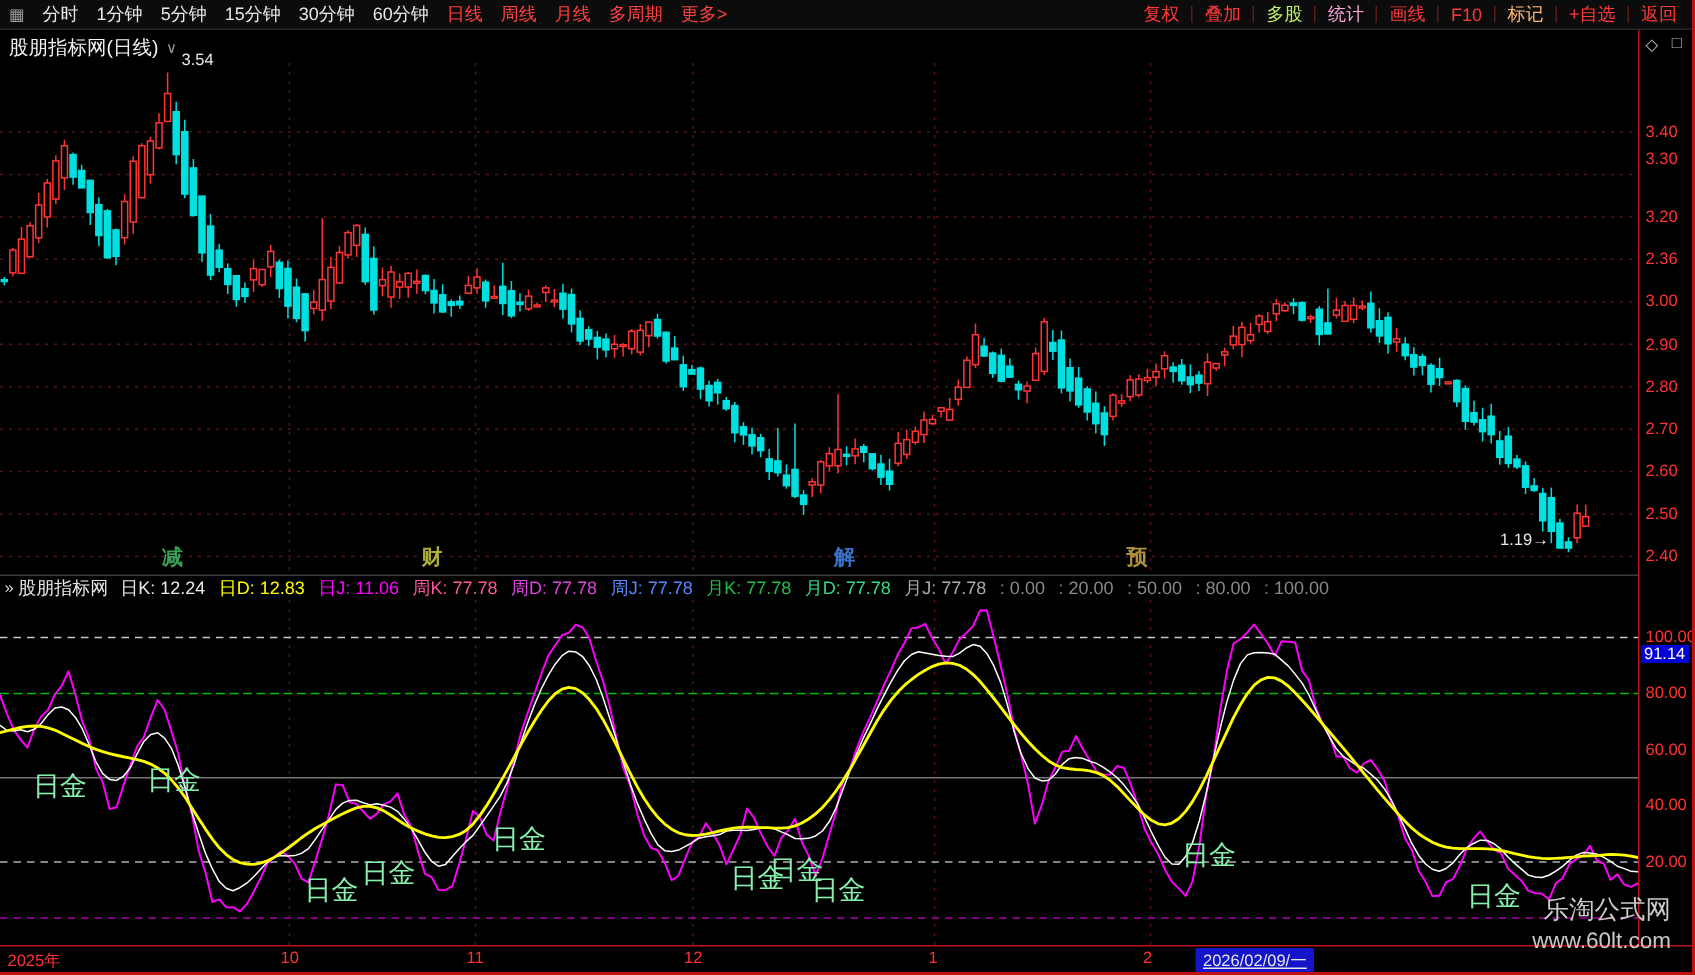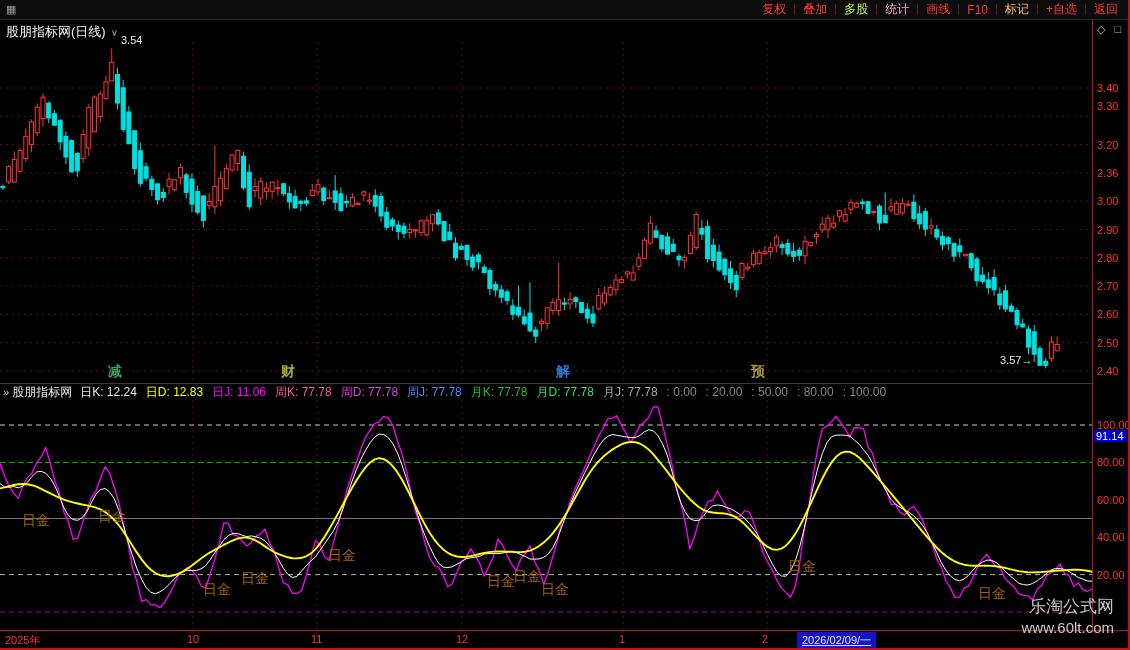--- a/index.html
+++ b/index.html
@@ -31,21 +31,21 @@
   
   .ind-header{position:absolute;top:383px;left:0;width:1092px;height:17px;background:#000;
     border-top:1px solid #3a3a3a;display:flex;align-items:center;font-size:12px;z-index:5;
     white-space:nowrap;overflow:hidden}
   .ind-arrow{color:#ddd;font-size:11px;padding:0 3px;cursor:pointer}
   .ind-name{color:#e8e8e8;margin-right:8px;cursor:pointer}
   .ind-val{margin-right:9px}
   
   .ind-panel{position:absolute;top:400px;left:0;width:1092px;height:230px;background:#000}
   .ind-panel svg{display:block;position:absolute;top:0;left:0}
-  .signal{position:absolute;color:#a16207;font-size:14px;z-index:4;white-space:nowrap}
+  .signal{position:absolute;color:#86efac;font-size:18px;z-index:4;white-space:nowrap}
   .ind-axis{position:absolute;top:400px;left:1093px;width:35px;height:230px;background:#000;z-index:2}
   .ind-axis .axis-label{position:absolute;left:4px;transform:translateY(-50%);color:#ff3232;font-size:11px}
   .cursor-badge{position:absolute;left:1px;background:#0000d6;color:#fff;font-size:11px;
     padding:0 2px;z-index:3}
   
   .x-axis{position:absolute;top:631px;left:0;width:1128px;height:17px;background:#000;z-index:5}
   .x-axis .x-label{position:absolute;top:2px;color:#ff3232;font-size:11px;white-space:nowrap}
   .cursor-date{position:absolute;top:1px;background:#1414c8;color:#e6e6e6;font-size:11px;
     padding:1px 5px;white-space:nowrap}
   
@@ -57,20 +57,33 @@
   .axis-sep{position:absolute;left:1092px;top:20px;width:1px;height:611px;background:#c01212;z-index:10}
   .axis-top-line{position:absolute;left:0;top:630px;width:1130px;height:1px;background:#c01212;z-index:10}
   .bottom-border{position:absolute;left:0;top:648px;width:1130px;height:2px;background:#c01212;z-index:31}
   .right-border{position:absolute;left:1128px;top:0;width:2px;height:650px;background:#c01212;z-index:31}
 </style>
 </head>
 <body>
 
 <div class="toolbar">
   <span class="win-icon">▦</span>
+  <div class="tb-left">
+      <span class="tb-item" style="color: rgb(232, 232, 232);">分时</span>
+      <span class="tb-item" style="color: rgb(232, 232, 232);">1分钟</span>
+      <span class="tb-item" style="color: rgb(232, 232, 232);">5分钟</span>
+      <span class="tb-item" style="color: rgb(232, 232, 232);">15分钟</span>
+      <span class="tb-item" style="color: rgb(232, 232, 232);">30分钟</span>
+      <span class="tb-item" style="color: rgb(232, 232, 232);">60分钟</span>
+      <span class="tb-item" style="color: rgb(255, 64, 64);">日线</span>
+      <span class="tb-item" style="color: rgb(255, 64, 64);">周线</span>
+      <span class="tb-item" style="color: rgb(255, 64, 64);">月线</span>
+      <span class="tb-item" style="color: rgb(255, 64, 64);">多周期</span>
+      <span class="tb-item" style="color: rgb(255, 64, 64);">更多&gt;</span>
+    </div>
   <div class="tb-right">
       <span class="tb-item" style="color: rgb(255, 56, 56);">复权</span>
       <span class="tb-sep"></span>
       <span class="tb-item" style="color: rgb(255, 56, 56);">叠加</span>
       <span class="tb-sep"></span>
       <span class="tb-item" style="color: #bef264;">多股</span>
       <span class="tb-sep"></span>
       <span class="tb-item" style="color: #f9a8d4;">统计</span>
       <span class="tb-sep"></span>
       <span class="tb-item" style="color: rgb(255, 56, 56);">画线</span>
@@ -475,21 +488,21 @@
       <rect x="1055.135135135135" y="324.48342603660507" width="4" height="6.269473699838784" fill="#000000" stroke="#ff3434" stroke-width="1"></rect>
     </svg>
   <div class="chart-title-row">
     <span class="chart-title">股朋指标网(日线)</span>
     <span class="title-marker">∨</span>
   </div>
   <div class="anno" style="left: 121px; top: 14px;">
     <span>3.54</span>
   </div>
   <div class="anno" style="left: 1000px; top: 334px;">
-    <span>3.57</span><span>→</span>
+    <span>1.19</span><span>→</span>
   </div>
   <div class="watermarks">
       <span class="wm-char" style="left: 108px; color: rgb(68, 187, 102);">减</span>
       <span class="wm-char" style="left: 281px; color: rgb(204, 204, 68);">财</span>
       <span class="wm-char" style="left: 556px; color: rgb(68, 136, 238);">解</span>
       <span class="wm-char" style="left: 751px; color: rgb(204, 170, 68);">预</span>
     </div>
 </div>
 
 <div class="price-axis">

